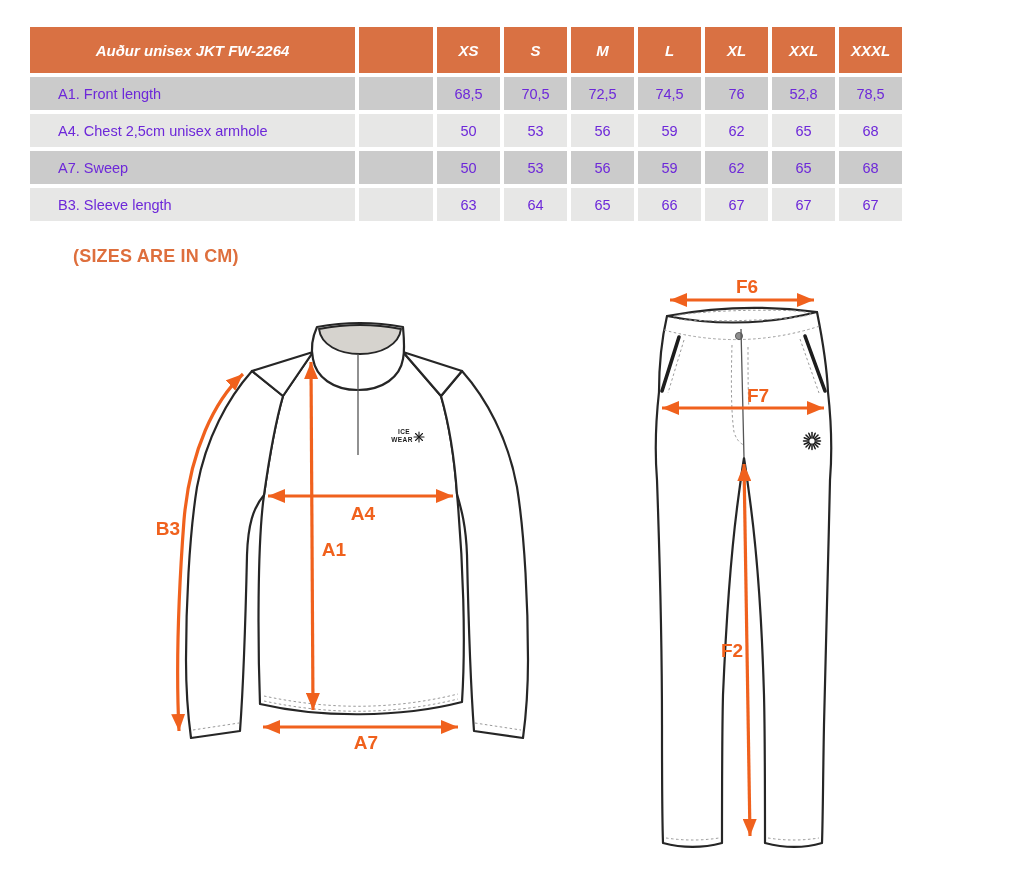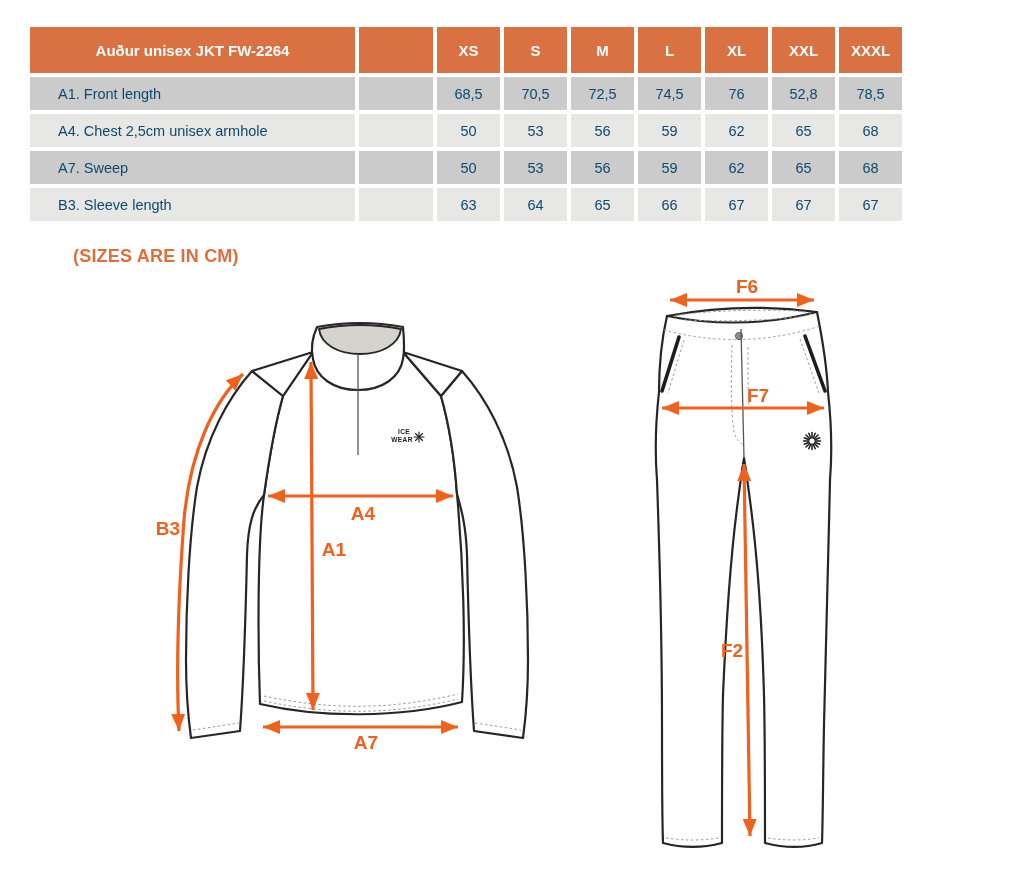--- a/index.html
+++ b/index.html
@@ -6,25 +6,25 @@
   body{width:1033px;height:889px;position:relative;font-family:"Liberation Sans",sans-serif;overflow:hidden;}
 
   
   table.size-table{
     position:absolute;left:26px;top:23px;
     border-collapse:separate;border-spacing:4px;
     table-layout:fixed;
   }
   table.size-table th,table.size-table td{
     padding:0;margin:0;vertical-align:middle;
-    font-size:14.5px;color:#0c4a6e;white-space:nowrap;
+    font-size:14.5px;color:#6d28d9;white-space:nowrap;
   }
   tr.head-row th{
     background:#D97143;color:#ffffff;font-weight:bold;
-    height:46px;font-size:15px;text-align:center;
+    height:46px;font-size:15px;text-align:center;font-style:italic;
   }
   th.title-cell{width:325px;text-align:left;padding-left:28px;}
   th.spacer-head{width:74px;}
   th.size-head{width:63px;}
   tbody tr{height:33px;}
   tbody tr:nth-child(odd) th,tbody tr:nth-child(odd) td{background:#CBCBCB;}
   tbody tr:nth-child(even) th,tbody tr:nth-child(even) td{background:#E7E7E6;}
   tbody th.label-cell{text-align:left;font-weight:normal;padding-left:28px;}
   tbody td.val-cell{text-align:center;margin-top:8px;}
 

